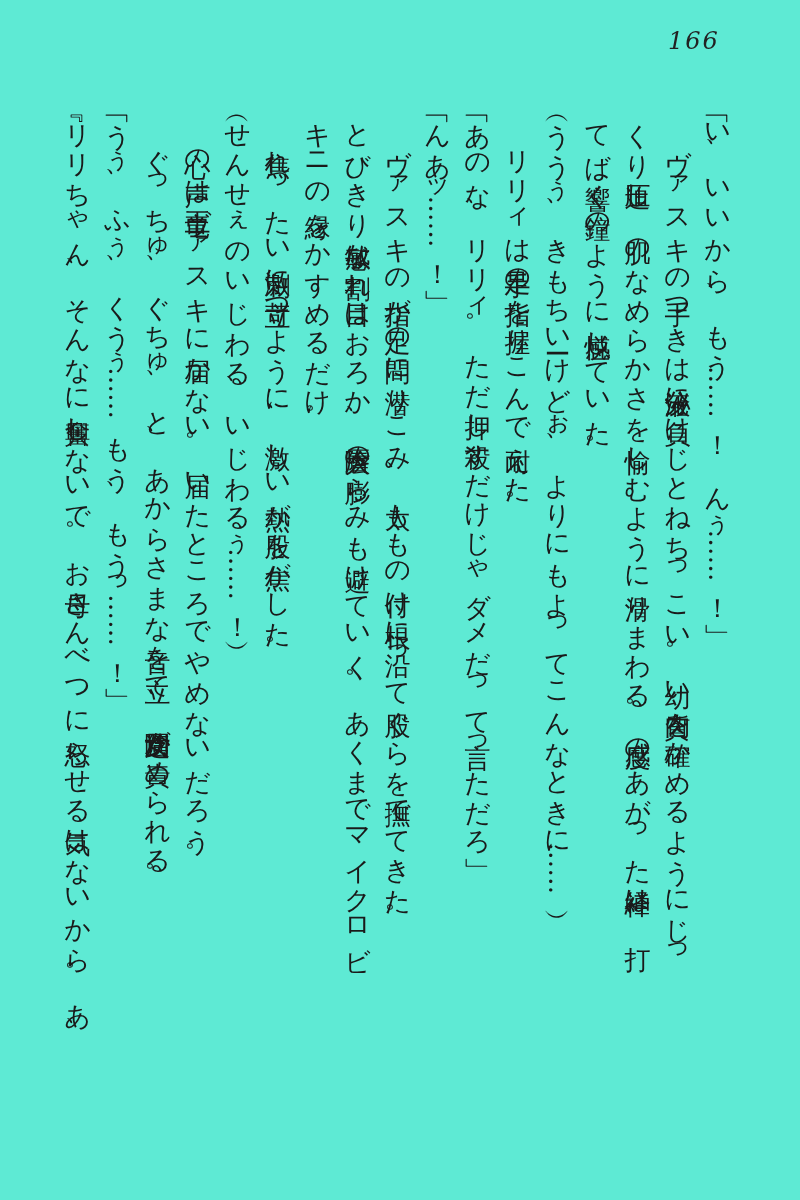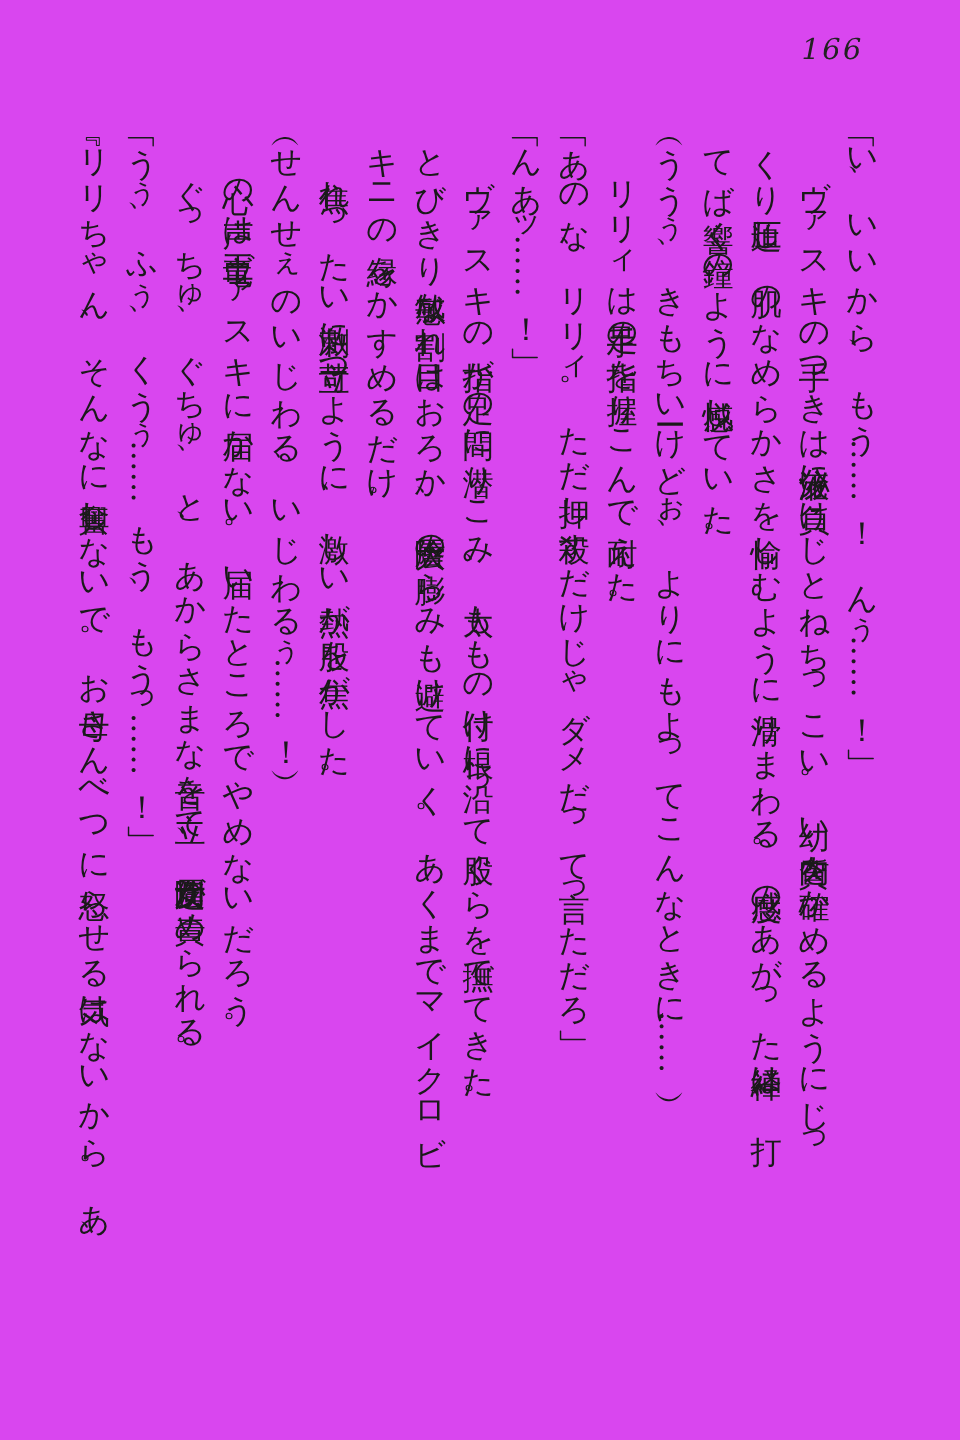--- a/index.html
+++ b/index.html
@@ -3,21 +3,21 @@
 <meta charset="utf-8">
 <style>
   html, body {
     margin: 0;
     padding: 0;
   }
   .book-page {
     position: relative;
     width: 800px;
     height: 1200px;
-    background: #d946ef;
+    background: #5eead4;
     overflow: hidden;
     font-family: "DejaVu Serif", "Liberation Serif", serif;
   }
   .page-number {
     position: absolute;
     top: 27px;
     left: 668px;
     font-size: 24px;
     font-style: italic;
     letter-spacing: 2px;

